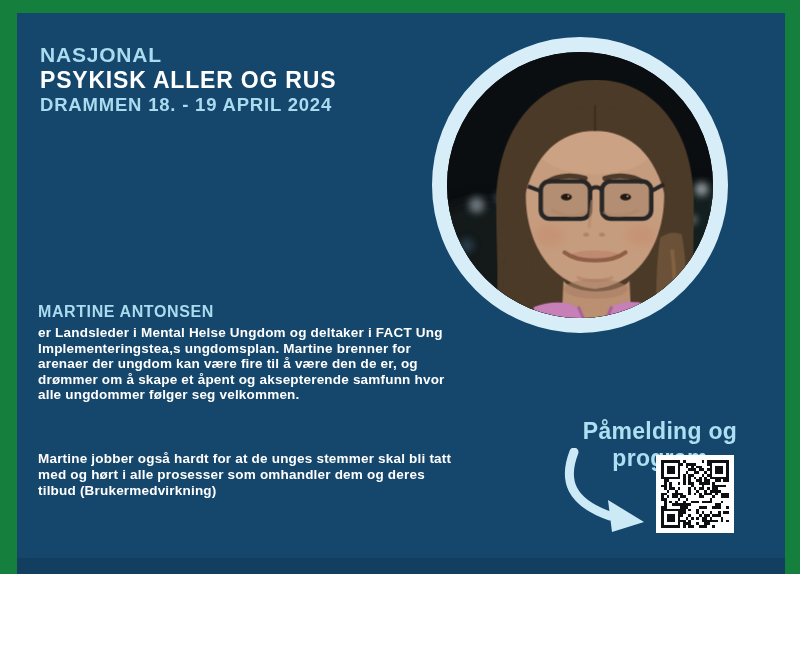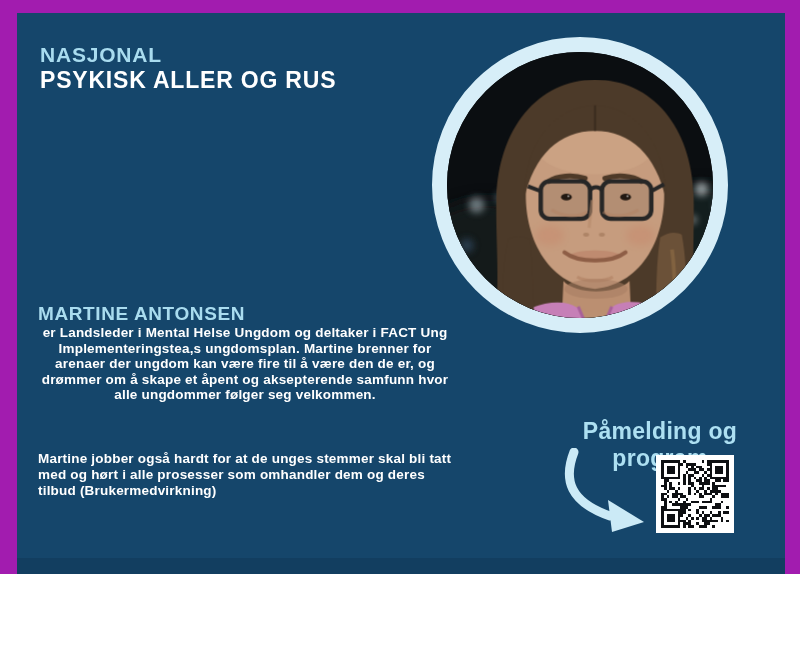--- a/index.html
+++ b/index.html
@@ -1,37 +1,37 @@
 <!DOCTYPE html>
 <html><head>
 <meta charset="utf-8">
 <style>
   * { margin:0; padding:0; box-sizing:border-box; }
   html,body { width:800px; height:671px; background:#ffffff; font-family:"Liberation Sans", sans-serif; overflow:hidden; }
-  .page { position:relative; width:800px; height:601px; background:#a21caf; }
+  .page { position:relative; width:800px; height:601px; background:#15803d; }
 
   .blue-panel { position:absolute; left:17px; top:13px; width:768px; height:561px; background:#15466B; }
   .blue-panel .bottom-shade { position:absolute; left:0; bottom:0; width:100%; height:16px; background:rgba(0,0,0,0.10); }
 
   
   .header { position:absolute; left:40px; top:42px; }
   .h-line { font-weight:bold; letter-spacing:0.8px; }
   .h-l1, .h-l2 { font-size:21px; line-height:25px; color:#A9DCEF; }
   .h-l3 { font-size:23px; line-height:26px; color:#FFFFFF; }
   .h-l4 { font-size:18.5px; line-height:24px; color:#A9DCEF; }
 
   
   .quote { position:absolute; left:40px; top:170px; width:400px; font-size:29px; font-weight:bold;
            color:#C7E9F6; line-height:37px; letter-spacing:0.5px; }
 
   
-  .speaker-name { position:absolute; left:38px; top:303px; font-size:19px; font-weight:bold;
+  .speaker-name { position:absolute; left:38px; top:303px; font-size:16px; font-weight:bold;
                   color:#A9DCEF; letter-spacing:0.6px; }
   .speaker-bio  { position:absolute; left:38px; top:325px; width:414px; font-size:13.5px; font-weight:bold;
-                  color:#FFFFFF; line-height:15.5px; letter-spacing:0.2px;text-align:center; }
+                  color:#FFFFFF; line-height:15.5px; letter-spacing:0.2px; }
   .speaker-bio2 { position:absolute; left:38px; top:451px; width:424px; font-size:13.5px; font-weight:bold;
                   color:#FFFFFF; line-height:16px; letter-spacing:0.2px; }
 
   
   .portrait { position:absolute; left:432px; top:37px; width:296px; height:296px;
               border:15px solid #D7EEF8; border-radius:50%; overflow:hidden; background:#0b0e11; }
   .portrait svg { display:block; width:296px; height:296px; }
 
   
   .cta-label { position:absolute; left:540px; top:418px; width:240px; text-align:center;
@@ -48,20 +48,21 @@
 
 <div class="page">
 
   <div class="blue-panel">
     <div class="bottom-shade"></div>
   </div>
 
   <div class="header">
     <div class="h-line h-l1">NASJONAL</div>
     <div class="h-line h-l3">PSYKISK ALLER OG RUS</div>
+    <div class="h-line h-l4">DRAMMEN 18. - 19 APRIL 2024</div>
   </div>
 
 
   <div class="speaker-name">MARTINE ANTONSEN</div>
   <div class="speaker-bio">er Landsleder i Mental Helse Ungdom og deltaker i FACT Ung Implementeringstea,s ungdomsplan. Martine brenner for arenaer der ungdom kan være fire til å være den de er, og drømmer om å skape et åpent og aksepterende samfunn hvor alle ungdommer følger seg velkommen.</div>
   <div class="speaker-bio2">Martine jobber også hardt for at de unges stemmer skal bli tatt med og hørt i alle prosesser som omhandler dem og deres tilbud (Brukermedvirkning)</div>
 
   <div class="portrait">
     <svg viewBox="0 0 300 300">
       <defs>

